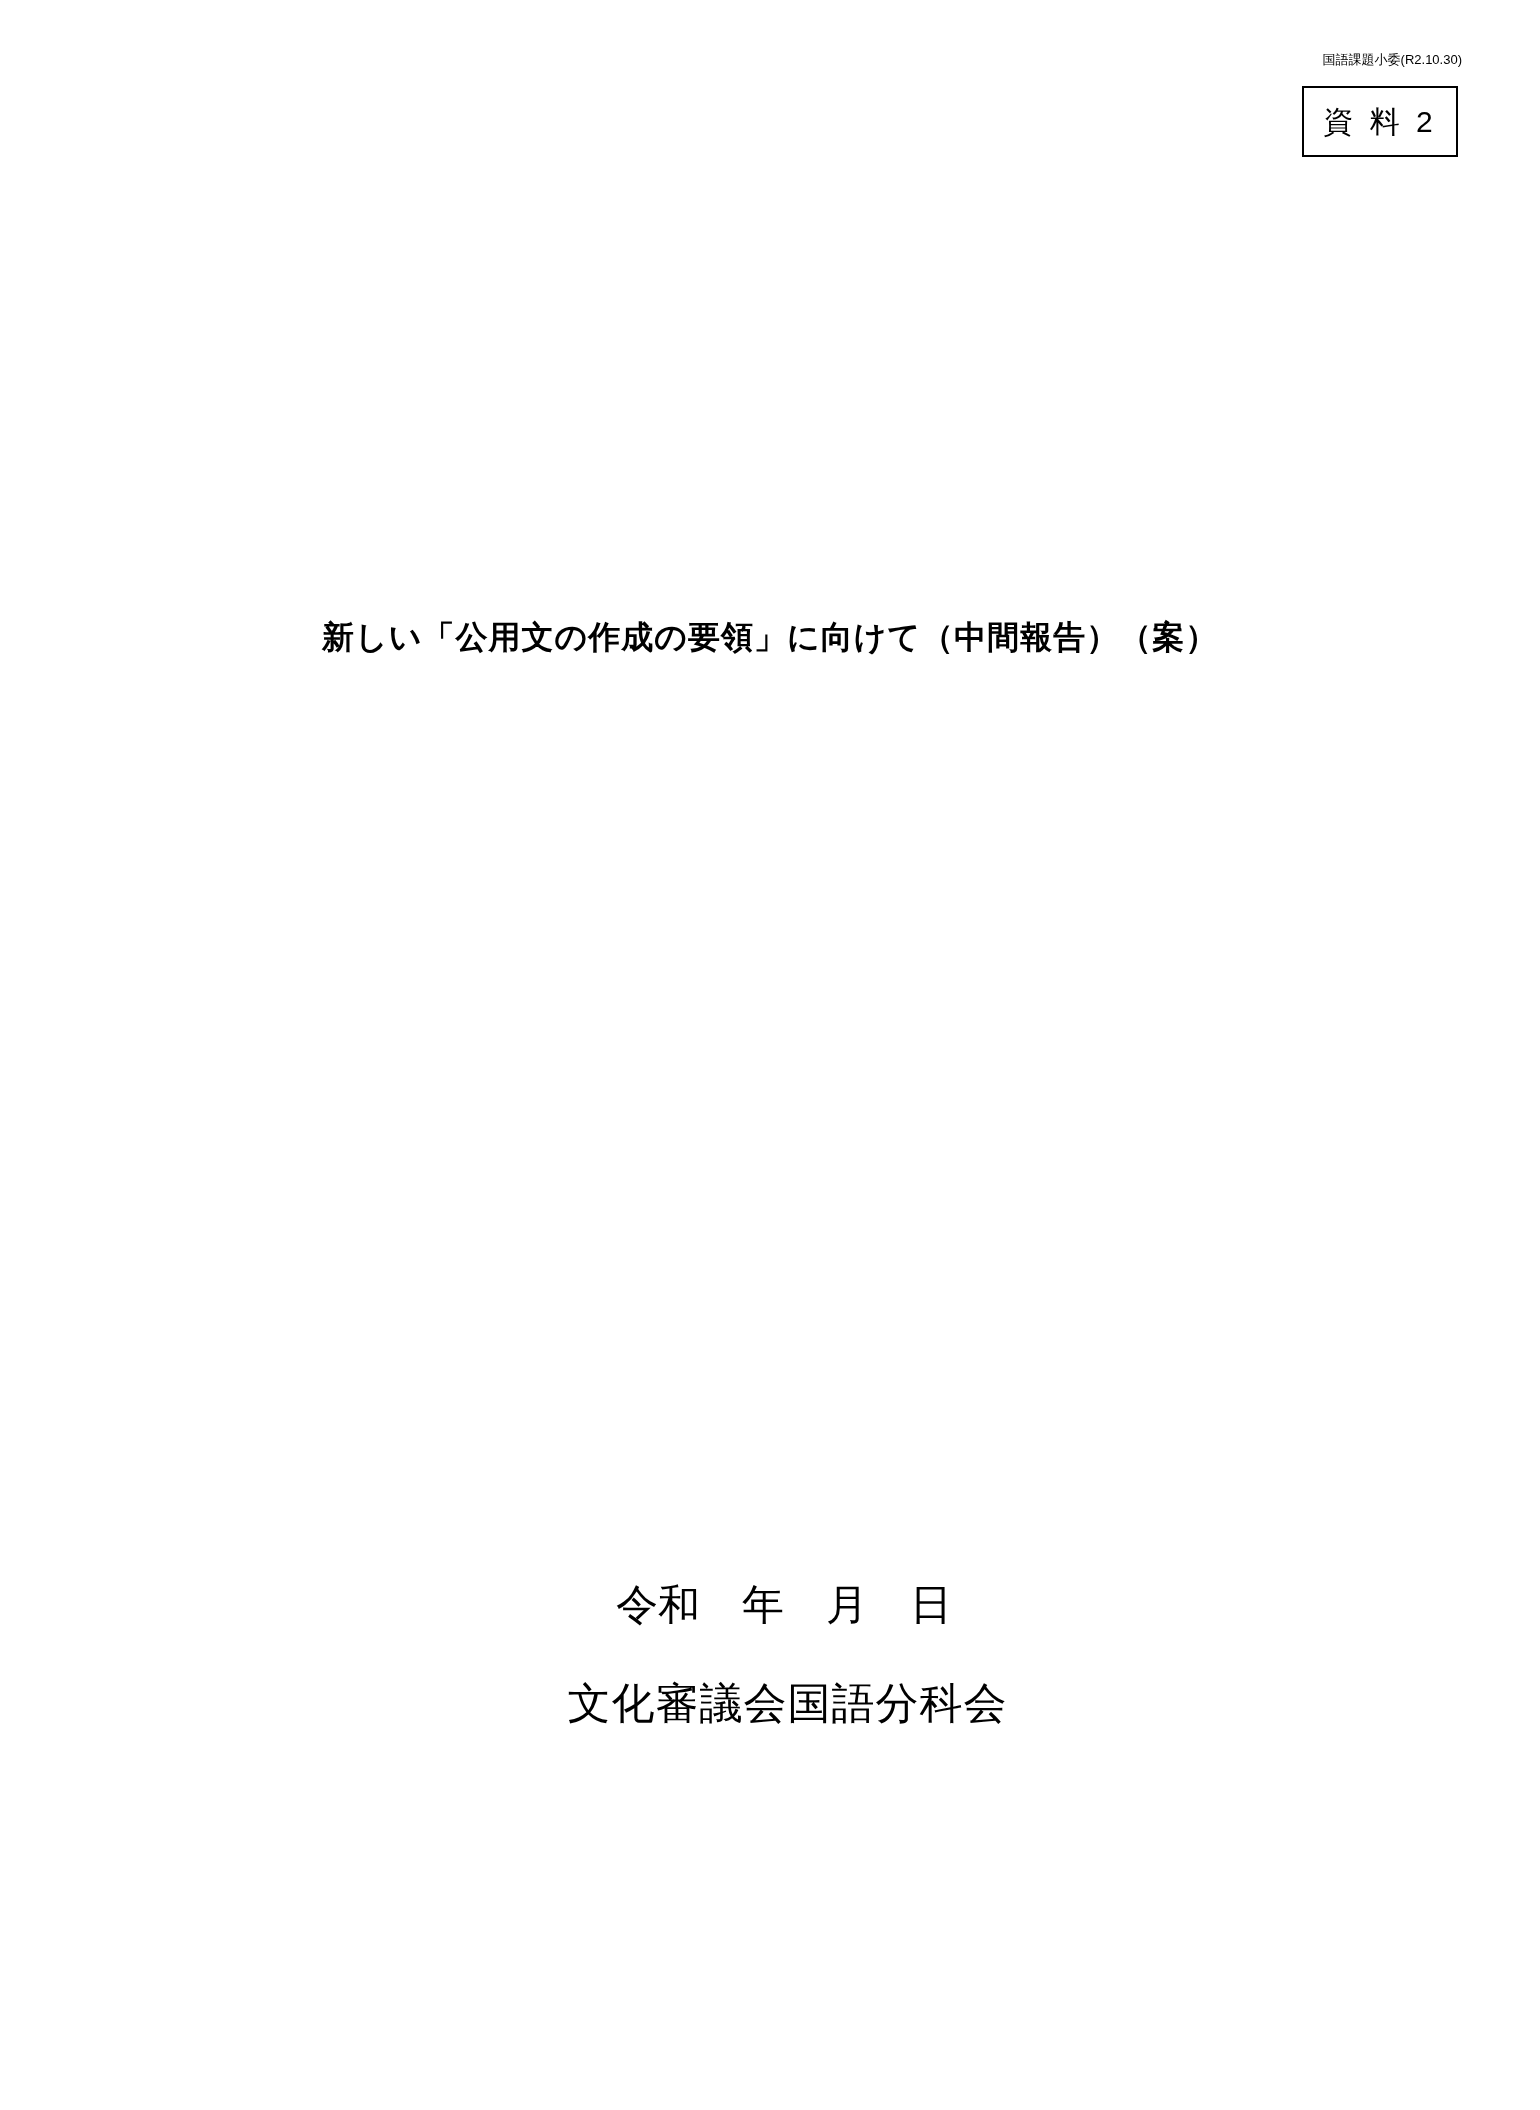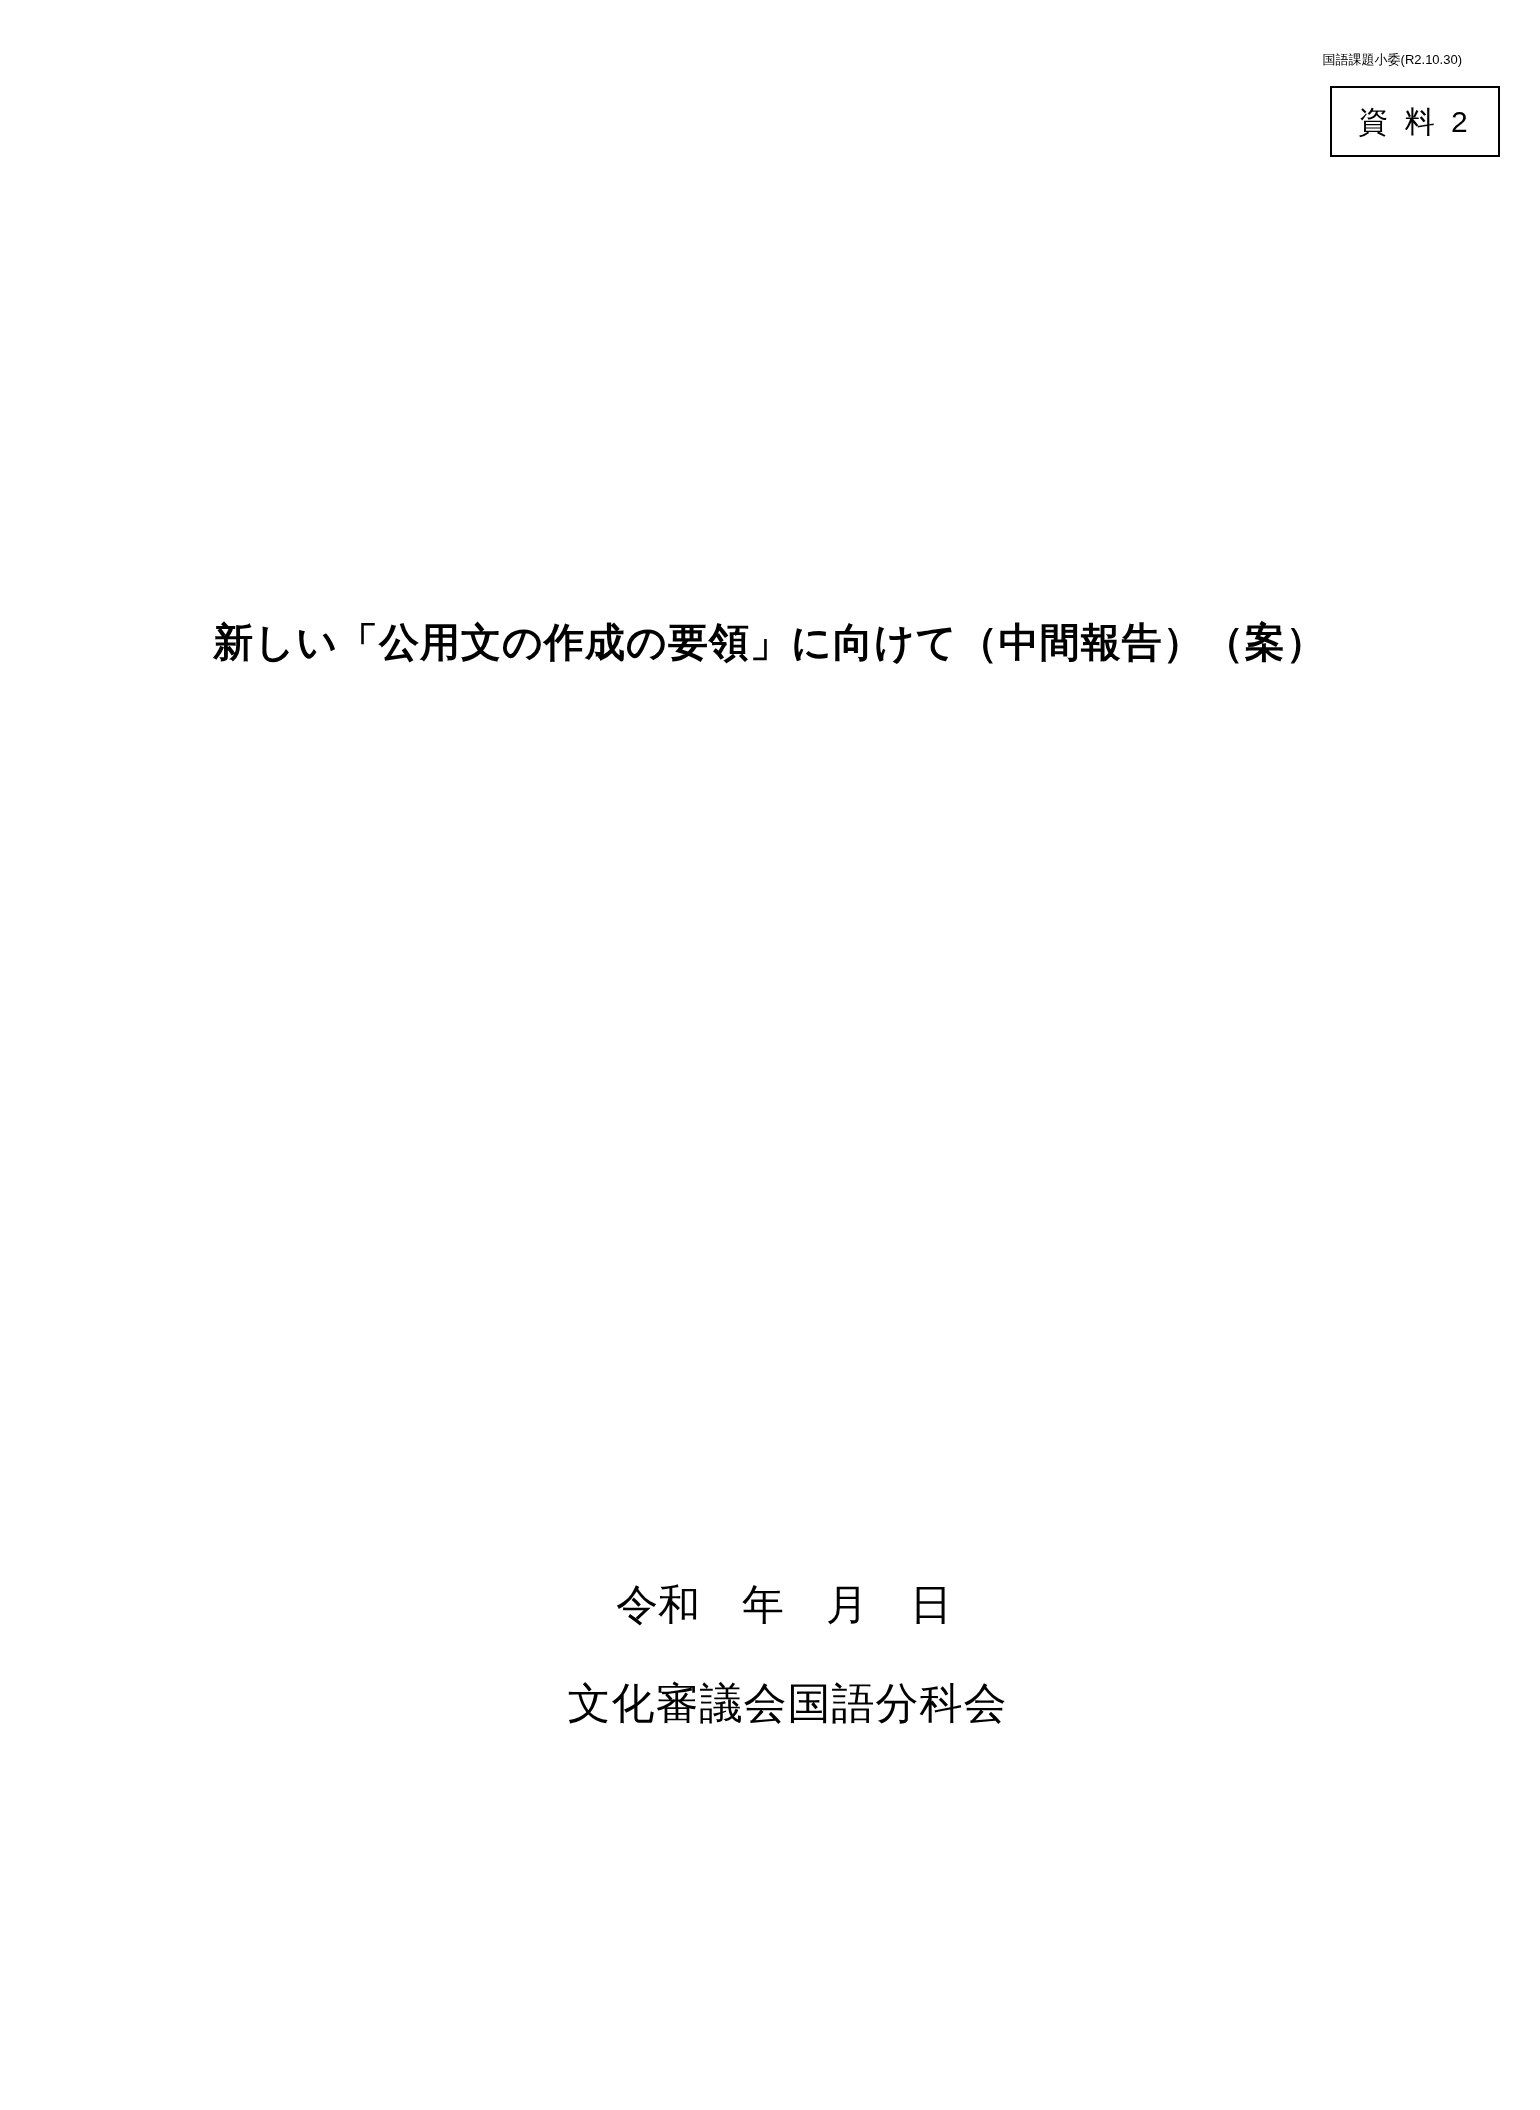--- a/index.html
+++ b/index.html
@@ -20,42 +20,42 @@
       position: absolute;
       top: 52px;
       right: 78px;
       font-size: 13px;
       line-height: 1.2;
       white-space: nowrap;
     }
     .shiryo-box {
       position: absolute;
       top: 86px;
-      left: 1330px;
-      width: 170px;
+      left: 1302px;
+      width: 156px;
       height: 71px;
       border: 2px solid #000000;
       box-sizing: border-box;
       display: flex;
       align-items: center;
       justify-content: center;
     }
     .shiryo-box-label {
       font-size: 30px;
       letter-spacing: 4px;
       white-space: nowrap;
       line-height: 1;
     }
     .doc-title {
       position: absolute;
       top: 618px;
       left: 0;
       width: 100%;
       text-align: center;
-      font-size: 40px;
+      font-size: 32px;
       font-weight: bold;
       letter-spacing: 1px;
       line-height: 1.2;
       white-space: nowrap;
     }
     .date-line {
       position: absolute;
       top: 1580px;
       left: 0;
       width: 100%;

